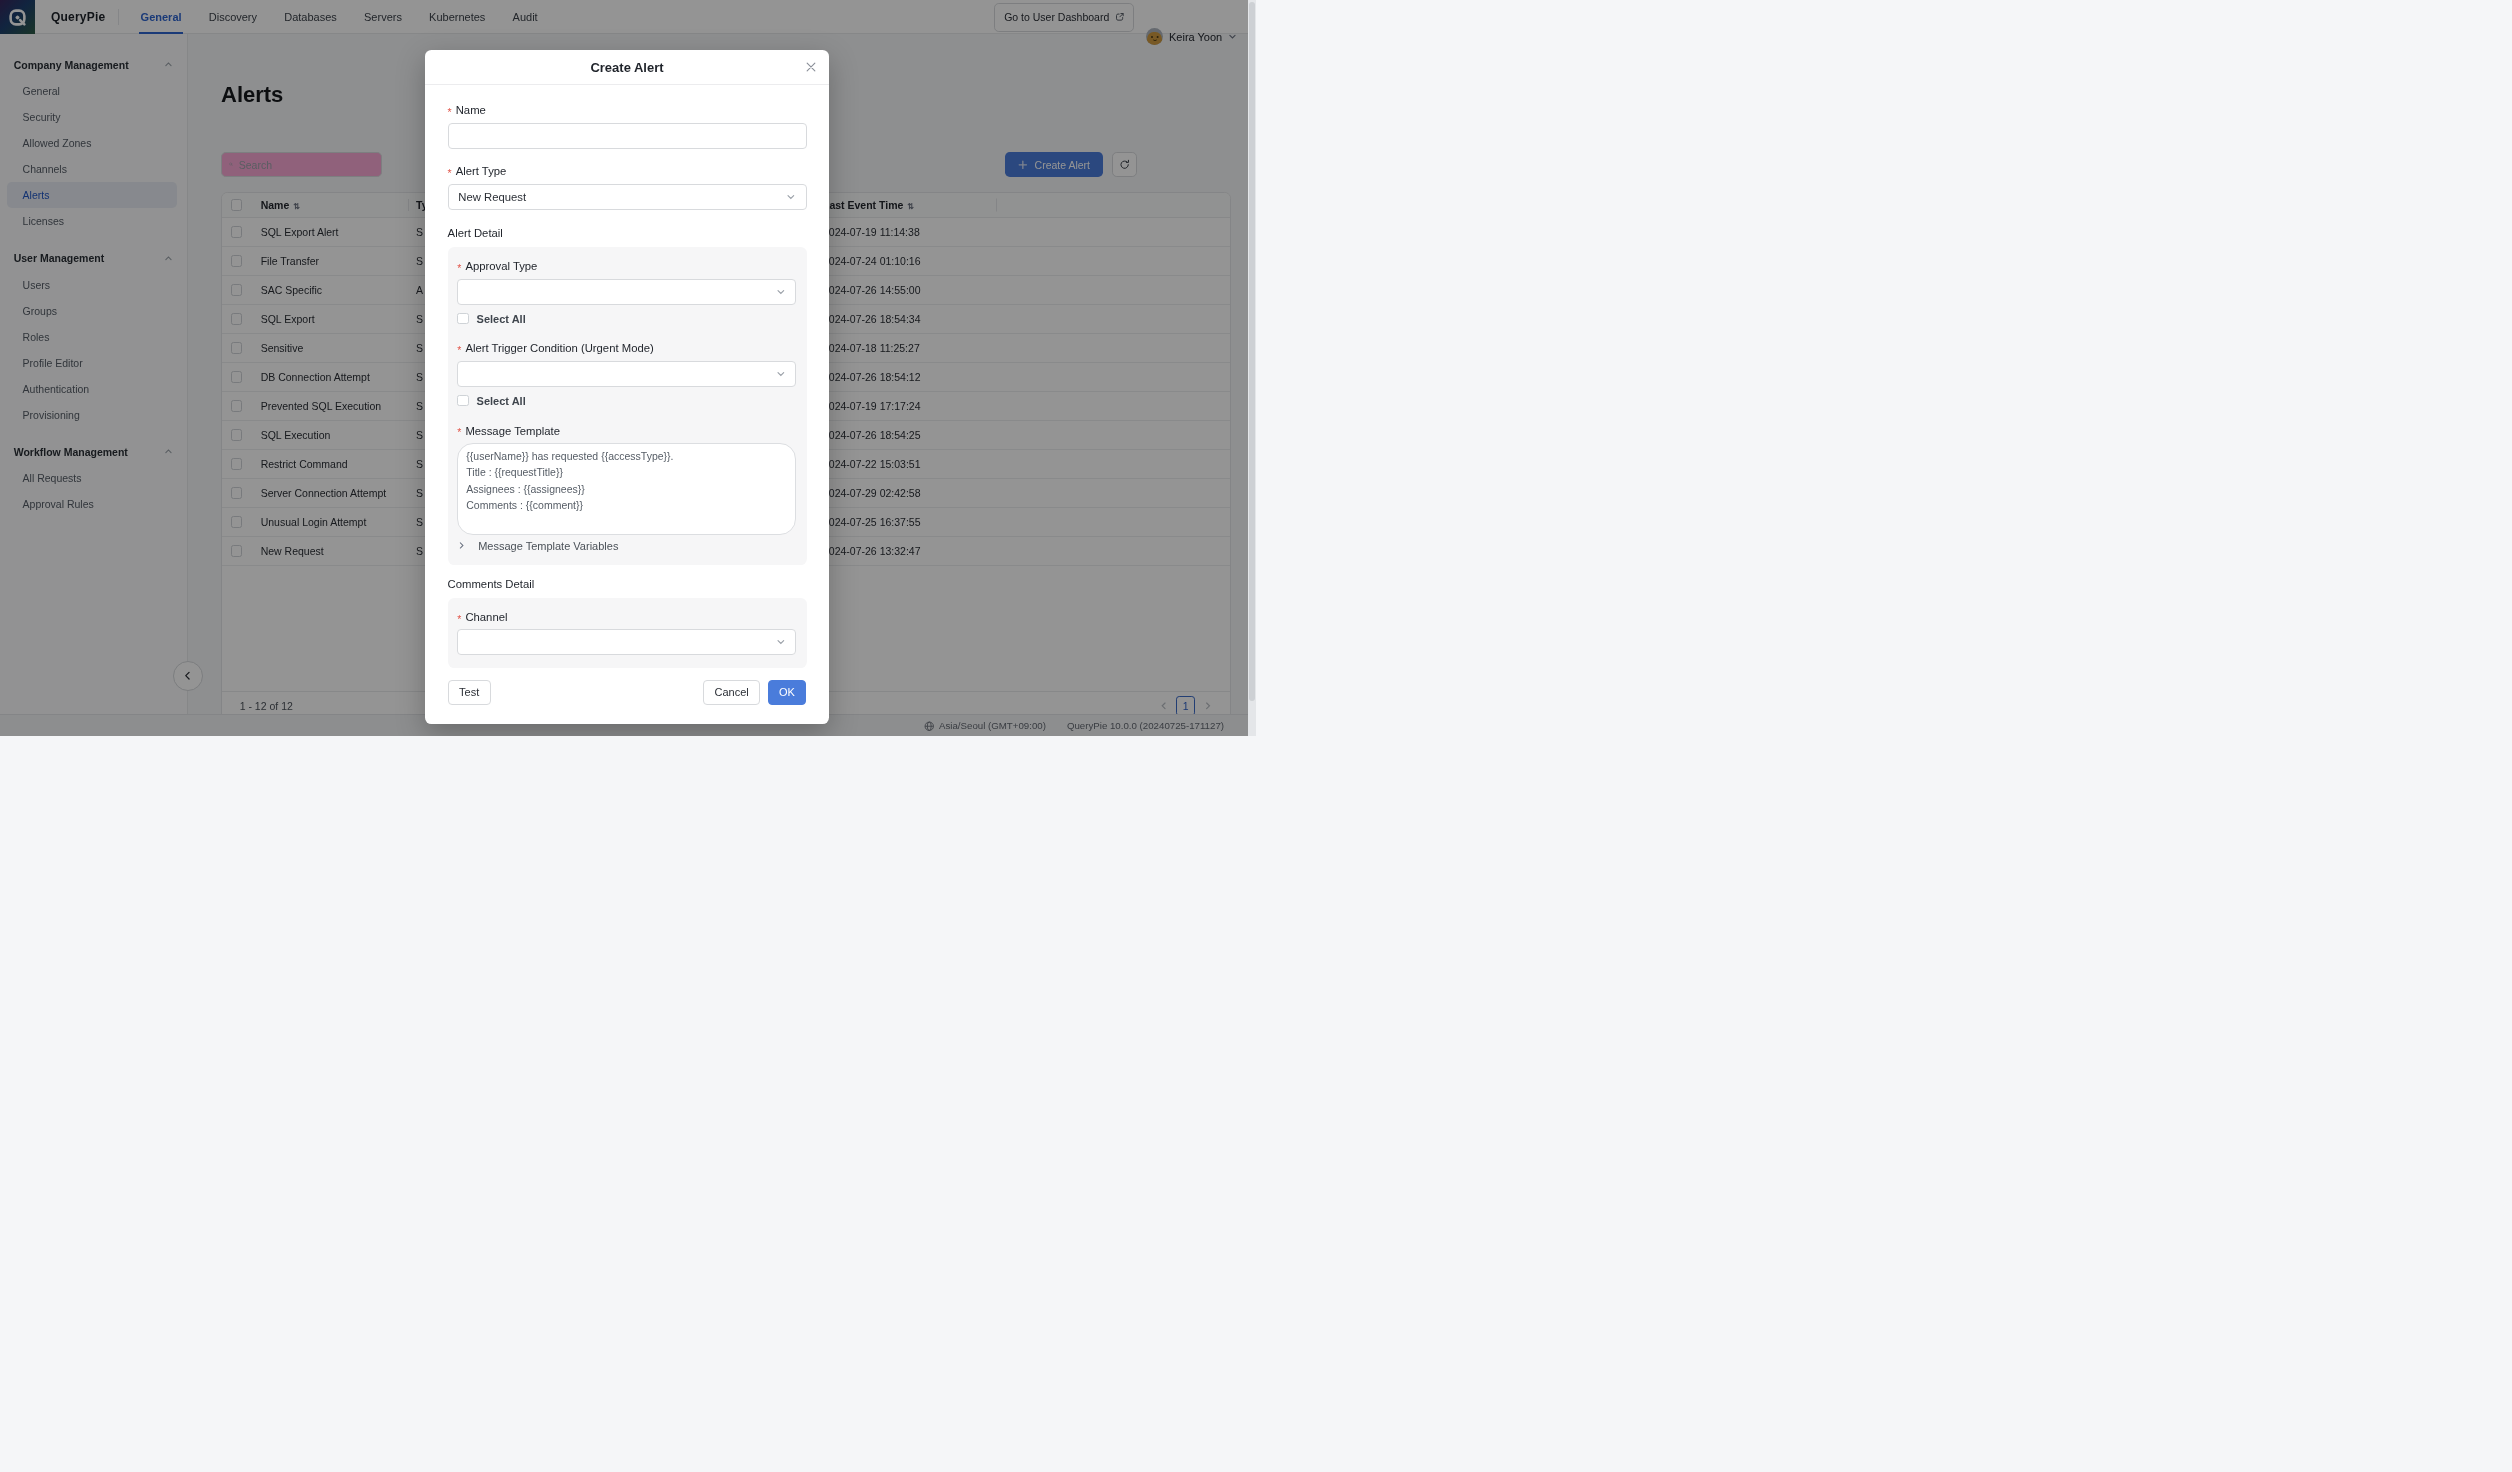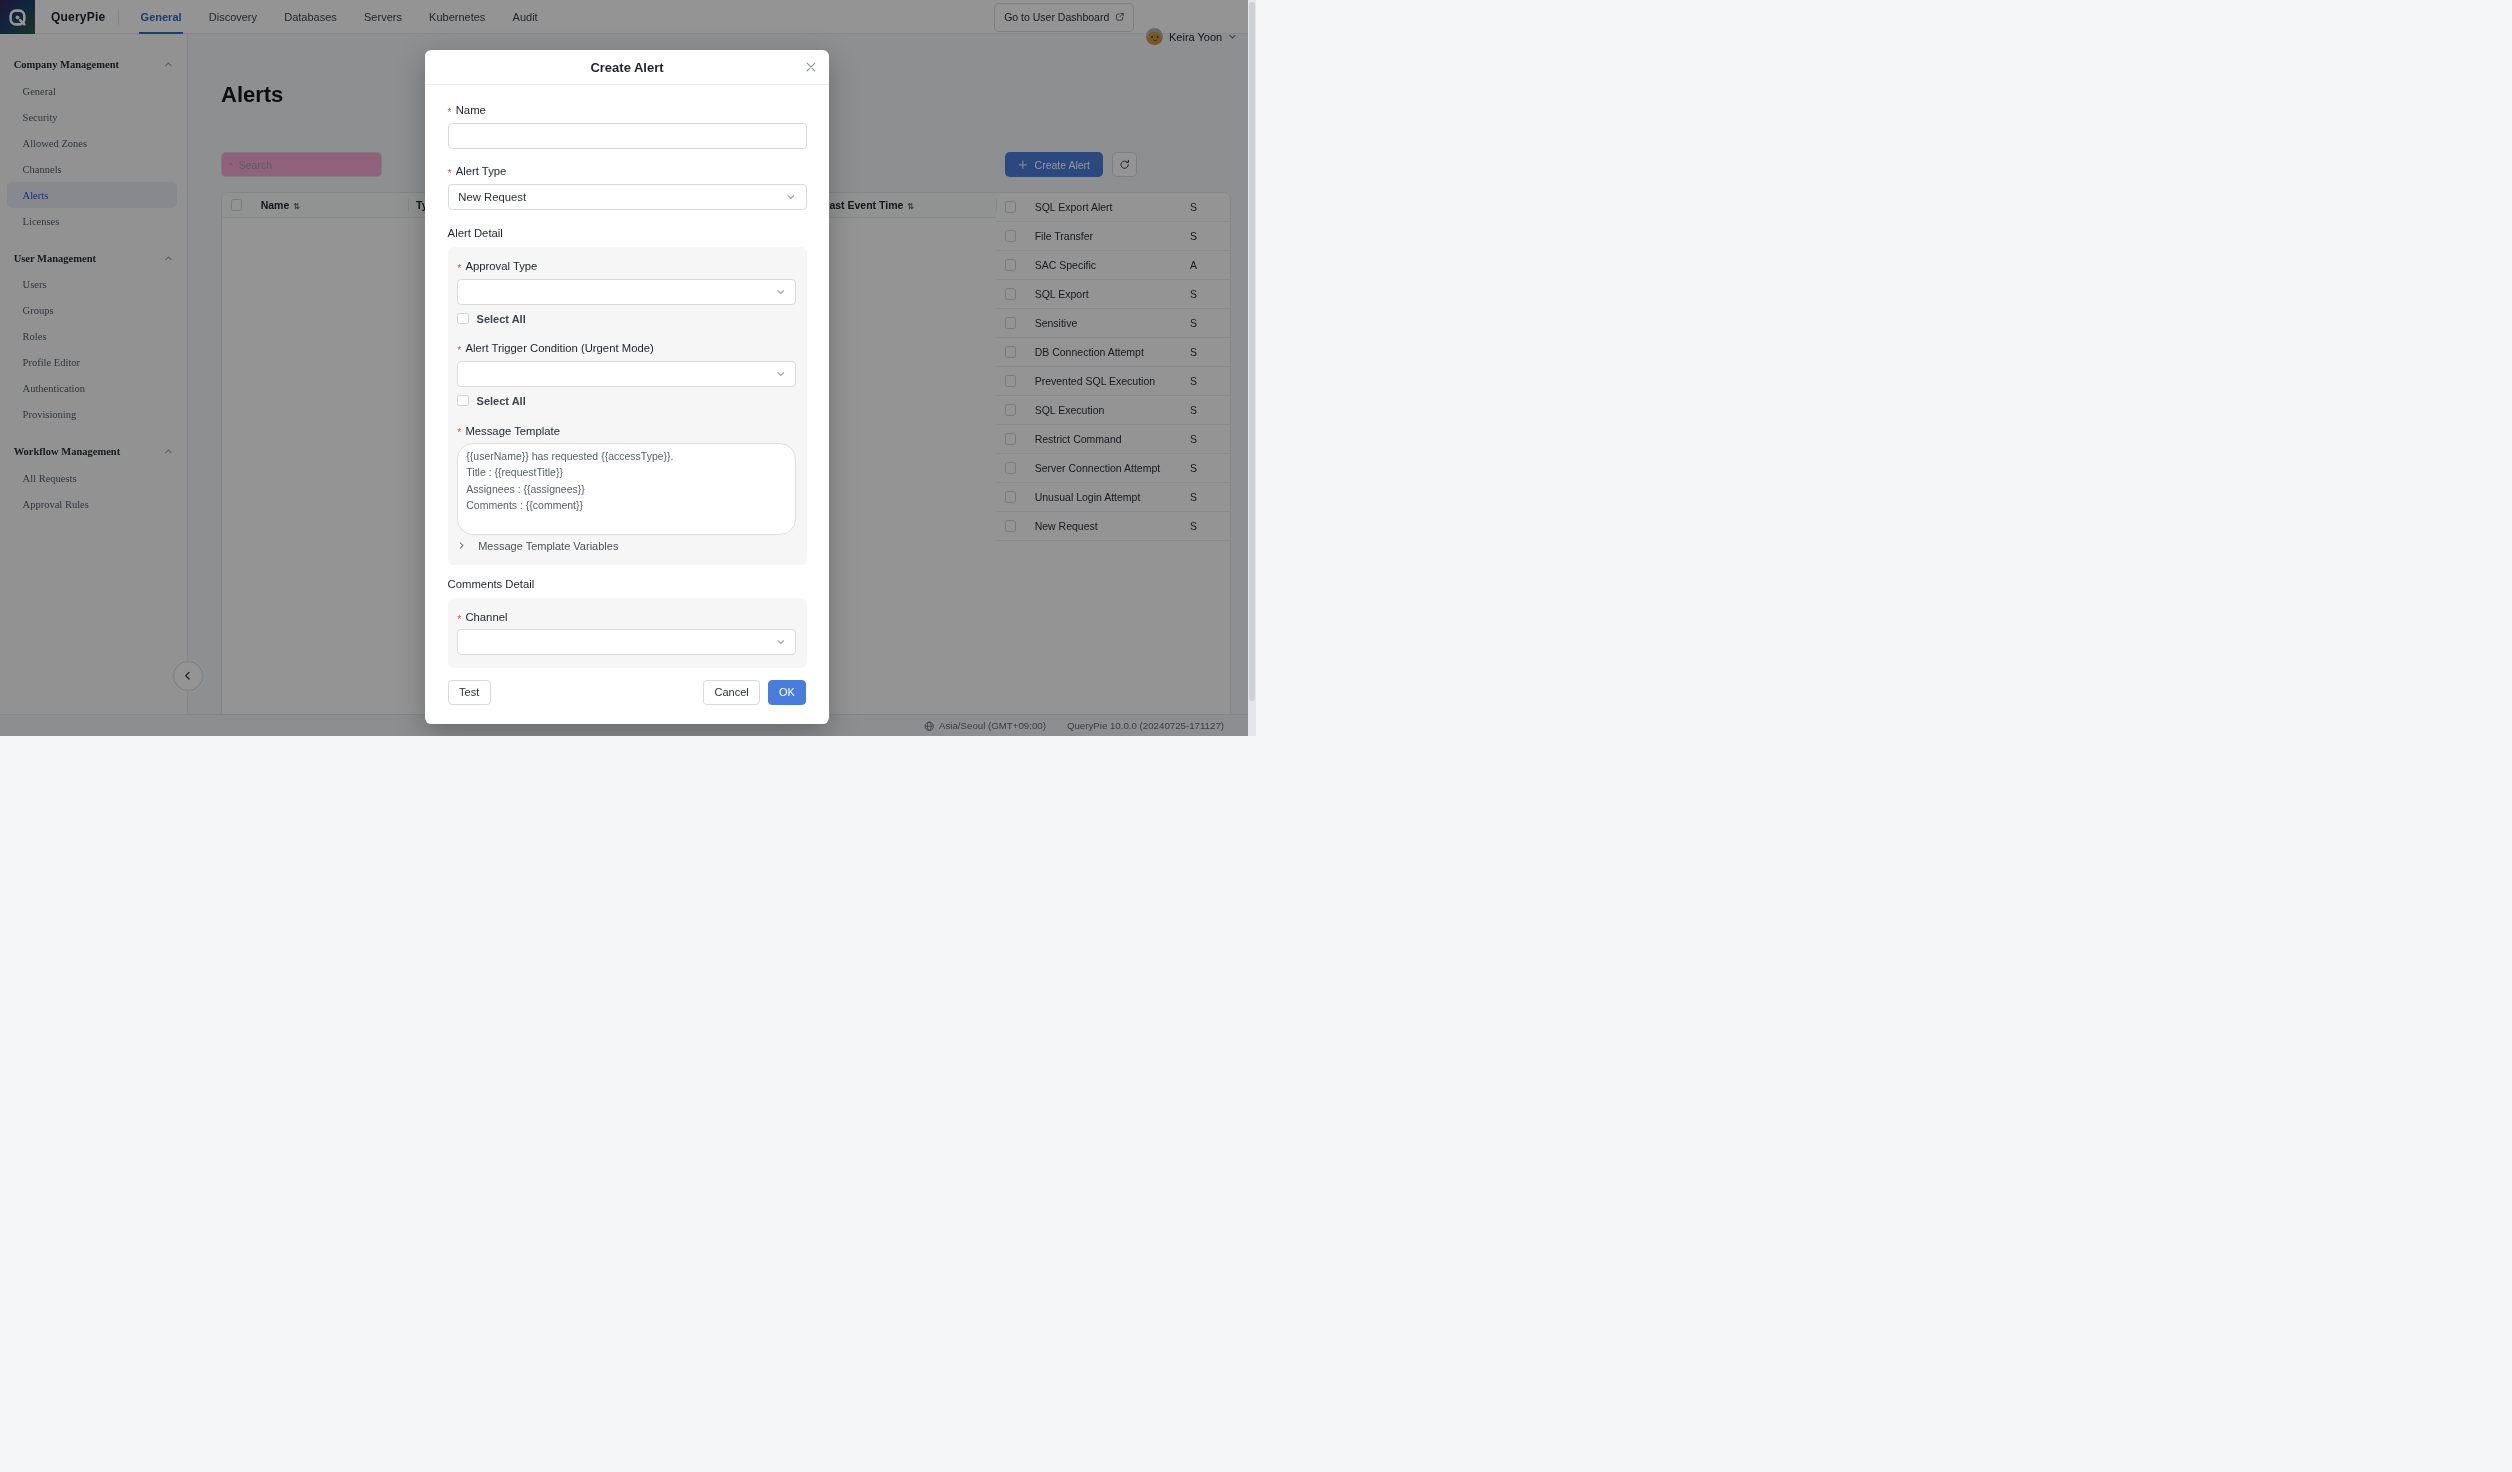--- a/index.html
+++ b/index.html
@@ -33,21 +33,21 @@
     border-radius:45%; background:#cf9a41; }
   .avatar .eyes { position:absolute; z-index:2; left:4.8px; top:8px; width:2px; height:2px; border-radius:50%;
     background:#4a3a14; box-shadow:5.6px 0 0 #4a3a14; }
   .avatar .mouth { position:absolute; z-index:2; left:7.3px; top:11.3px; width:4px; height:2.4px;
     border-bottom:1.2px solid #4a3a14; border-radius:0 0 4px 4px; }
   .username { font-size:11px; color:#23272e; }
 
   
   .sidebar { position:absolute; left:0; top:34px; width:188px; height:680px;
     background:#fbfcfd; border-right:0.8px solid #e7e8ea; padding-top:17px; z-index:5; }
-  .sb-section { margin-bottom:10.5px;font-family:Liberation Serif, serif; }
+  .sb-section { margin-bottom:10.5px; }
   .sb-head { height:27px; display:flex; align-items:center; justify-content:space-between;
     padding:0 14.5px 0 13.7px; font-size:10.5px; font-weight:bold; color:#2a2f36; cursor:pointer; }
   .sb-item { height:26px; display:flex; align-items:center; margin:0 9.7px 0 7.3px; padding-left:15.3px;
     font-size:10.5px; color:#555c66; border-radius:4.8px; cursor:pointer; }
   .sb-item.selected { background:#e9edf4; color:#2257c4; }
 
   
   .content { position:absolute; left:188px; top:34px; width:1068px; height:680px; }
   .page-title { position:absolute; left:33px; top:48px; font-size:22px; font-weight:bold; color:#16191d; }
   .searchbox { position:absolute; left:33px; top:118px; width:161px; height:25px;
@@ -56,21 +56,21 @@
   .searchbox input::placeholder { color:#9aa1a9; }
   .create-btn { position:absolute; right:153px; top:118px; height:25px; display:flex; align-items:center; gap:6.4px;
     padding:0 13px; background:#4a7cdb; border:0; border-radius:4.8px; color:#fff; font-size:10.5px;
     font-family:inherit; cursor:pointer; }
   .reload-btn { position:absolute; right:119px; top:118px; width:25px; height:25px; background:#fff;
     border:0.8px solid #d8dadd; border-radius:4.8px; display:flex; align-items:center; justify-content:center;
     color:#3c424a; cursor:pointer; }
 
   
   .tablewrap { position:absolute; left:33px; top:158px; width:1010px; height:529px;
-    background:#fff; border:0.8px solid #e4e6e9; border-radius:6.4px; overflow:hidden; display:flex; flex-direction:row; }
+    background:#fff; border:0.8px solid #e4e6e9; border-radius:6.4px; overflow:hidden; display:flex; flex-direction:column; }
   .t-head { height:25px; background:#fafbfc; border-bottom:0.8px solid #e8eaed; display:flex; align-items:center;
     font-size:10.5px; font-weight:bold; color:#23272e; flex:0 0 auto; }
   .t-row { height:29px; display:flex; align-items:center; border-bottom:0.8px solid #eceef0; font-size:10.5px; color:#2b2f36; }
   .c-cb { width:29px; display:flex; justify-content:center; flex:0 0 auto; }
   .c-name { width:157px; padding-left:9.7px; flex:0 0 auto; white-space:nowrap; overflow:hidden; }
   .c-type { width:407px; padding-left:8px; flex:0 0 auto; position:relative; white-space:nowrap; overflow:hidden; }
   .c-time { width:181px; padding-left:8px; flex:0 0 auto; position:relative; white-space:nowrap; overflow:hidden; }
   .c-rest { flex:1; position:relative; }
   .t-head .hdiv::before { content:""; position:absolute; left:0; top:50%; transform:translateY(-50%);
     width:0.8px; height:13px; background:#e3e5e8; }

